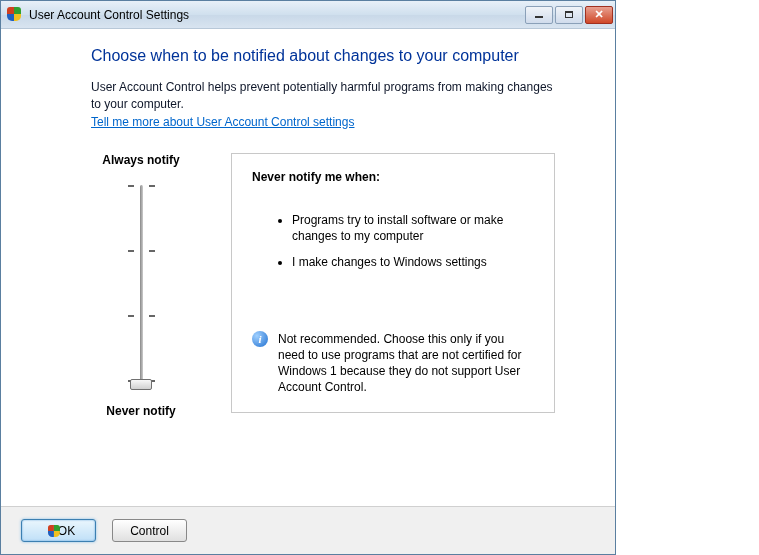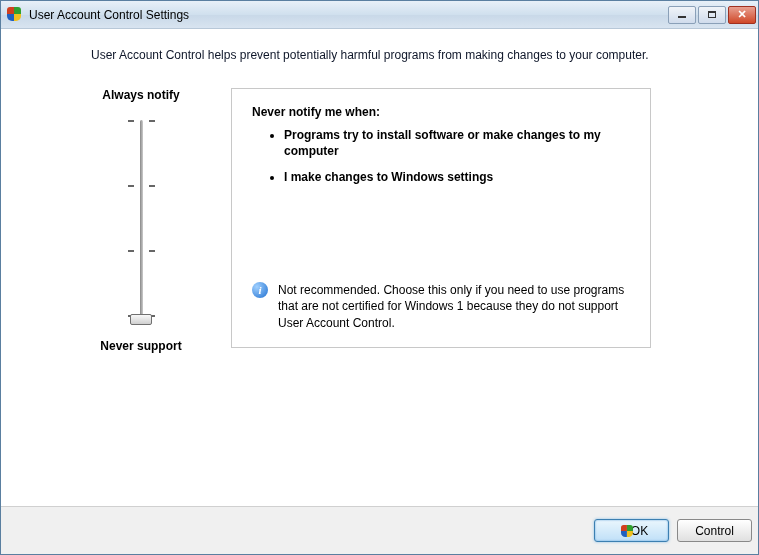--- a/index.html
+++ b/index.html
@@ -6,21 +6,21 @@
     body {
       margin: 0;
       font-family: 'Segoe UI', Tahoma, sans-serif;
       font-size: 12px;
       background: #fff;
       width: 759px;
       height: 555px;
       overflow: hidden;
     }
     .window {
-      width: 759px;
+      width: 616px;
       height: 555px;
       background: linear-gradient(to bottom, #d7e4f2 0%, #e8f0f8 100%);
       border: 1px solid #5a7fa0;
       position: relative;
       display: flex;
       flex-direction: column;
     }
     .titlebar {
       height: 28px;
       background: linear-gradient(to bottom, #e8f0f8 0%, #d0e0ee 50%, #c8d8e8 51%, #d8e4f0 100%);
@@ -155,27 +155,26 @@
       border: 1px solid #c8c8c8;
       padding: 16px 20px;
       display: flex;
       flex-direction: column;
       min-height: 230px;
       max-width: 420px;
     }
     .detail-title {
       font-weight: bold;
       font-size: 12px;
-      margin-bottom: 0;
+      margin-bottom: 12px;
     }
     .bullets {
-      margin: 8px;
+      margin: 16px;
       padding-left: 24px;
       list-style: disc;
-      font-weight: bold;
     }
     .bullets li {
       font-size: 12px;
       margin-bottom: 10px;
       line-height: 1.35;
     }
     .rec-row {
       display: flex;
       gap: 10px;
       margin-top: auto;
@@ -194,24 +193,23 @@
       flex-shrink: 0;
     }
     .rec-text {
       font-size: 12px;
       line-height: 1.35;
     }
     
     .footer {
       background: #f0f0f0;
       border-top: 1px solid #d0d0d0;
-      padding: 12px 6px;
-      display: flex;
-      justify-content: flex-end;
-      gap: 8px;
+      padding: 12px 20px;
+      display: flex;
+      gap: 16px;
     }
     .btn {
       min-width: 75px;
       height: 23px;
       font-size: 12px;
       background: linear-gradient(to bottom, #fff, #e0e0e0);
       border: 1px solid #888;
       border-radius: 3px;
       cursor: pointer;
       display: inline-flex;
@@ -247,39 +245,41 @@
           <span class="max-glyph"></span>
         </div>
       <div class="win-btn close">
           <span class="x-glyph">✕</span>
         </div>
     </div>
   </div>
 
   <div class="client">
     <div class="main">
+      <h1 class="heading">Choose when to be notified about changes to your computer</h1>
       <p class="subtext">User Account Control helps prevent potentially harmful programs from making changes to your computer.</p>
+      <a class="link">Tell me more about User Account Control settings</a>
 
       <div class="slider-area">
         <div class="slider-col">
           <div class="slider-label">Always notify</div>
           <div class="slider-track-wrap">
             <div class="slider-track">
               <span class="tick" style="top:0"></span>  
                 <span class="tick r" style="top:0"></span>
               <span class="tick" style="top:65px"></span>
                 <span class="tick r" style="top:65px"></span>
               <span class="tick" style="top:130px"></span>
                 <span class="tick r" style="top:130px"></span>
               <span class="tick" style="top:195px"></span>
                 <span class="tick r" style="top:195px"></span>
               <span class="thumb"></span>
             </div>
           </div>
-          <div class="slider-label" style="margin-top:14px">Never support</div>
+          <div class="slider-label" style="margin-top:14px">Never notify</div>
         </div>
 
         <div class="detail-box">
           <div class="detail-title">Never notify me when:</div>
           <ul class="bullets">
             <li>Programs try to install software or make changes to my computer</li>
             <li>I make changes to Windows settings</li>
           </ul>
           <div class="rec-row">
             <span class="info-icon">i</span>

